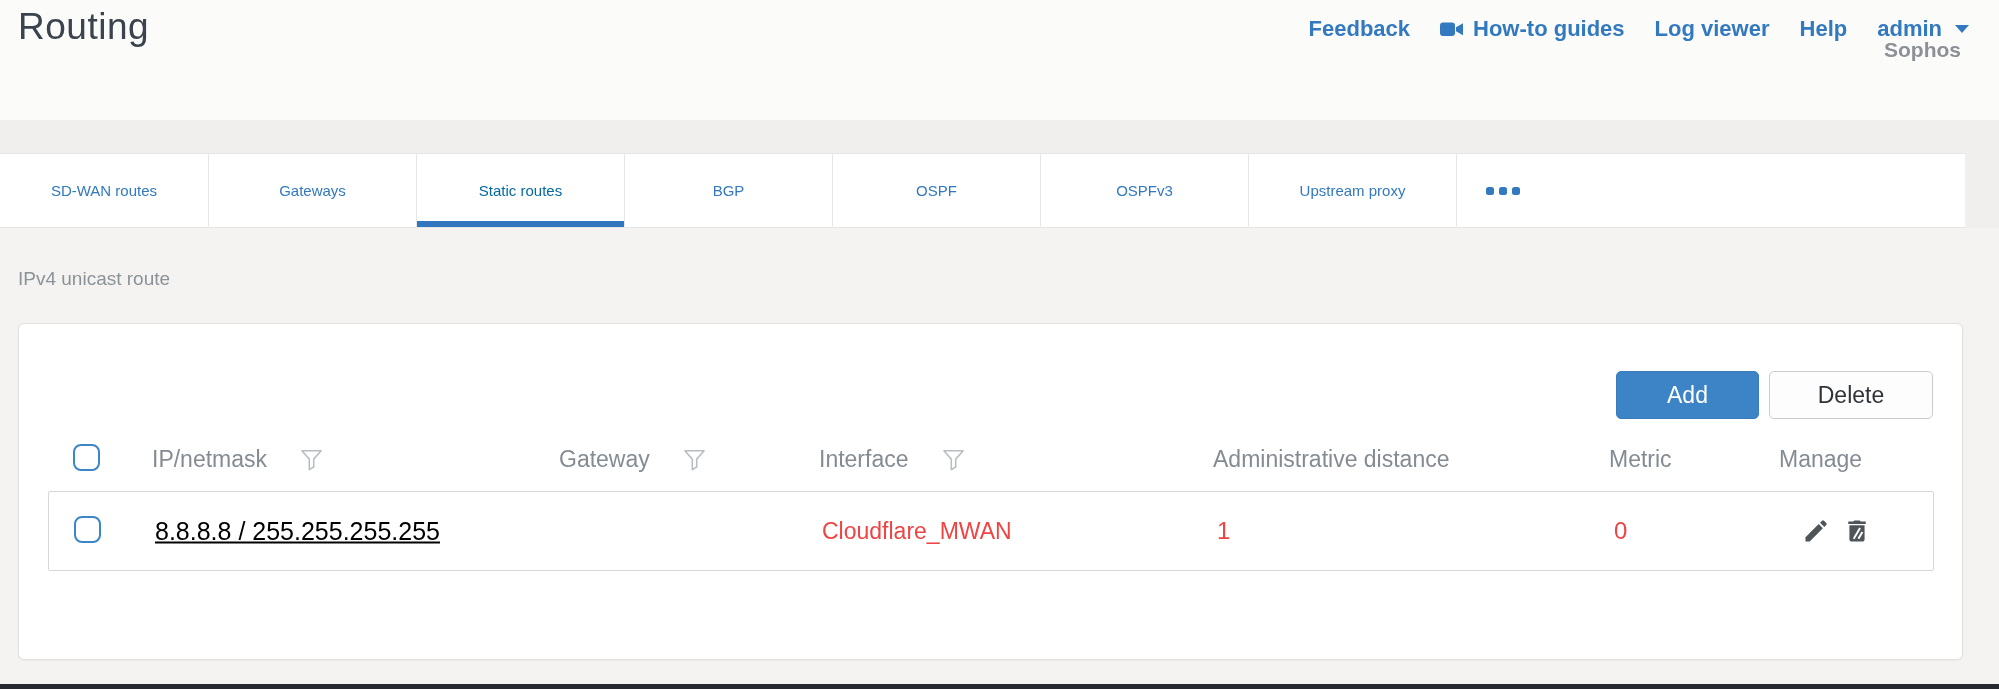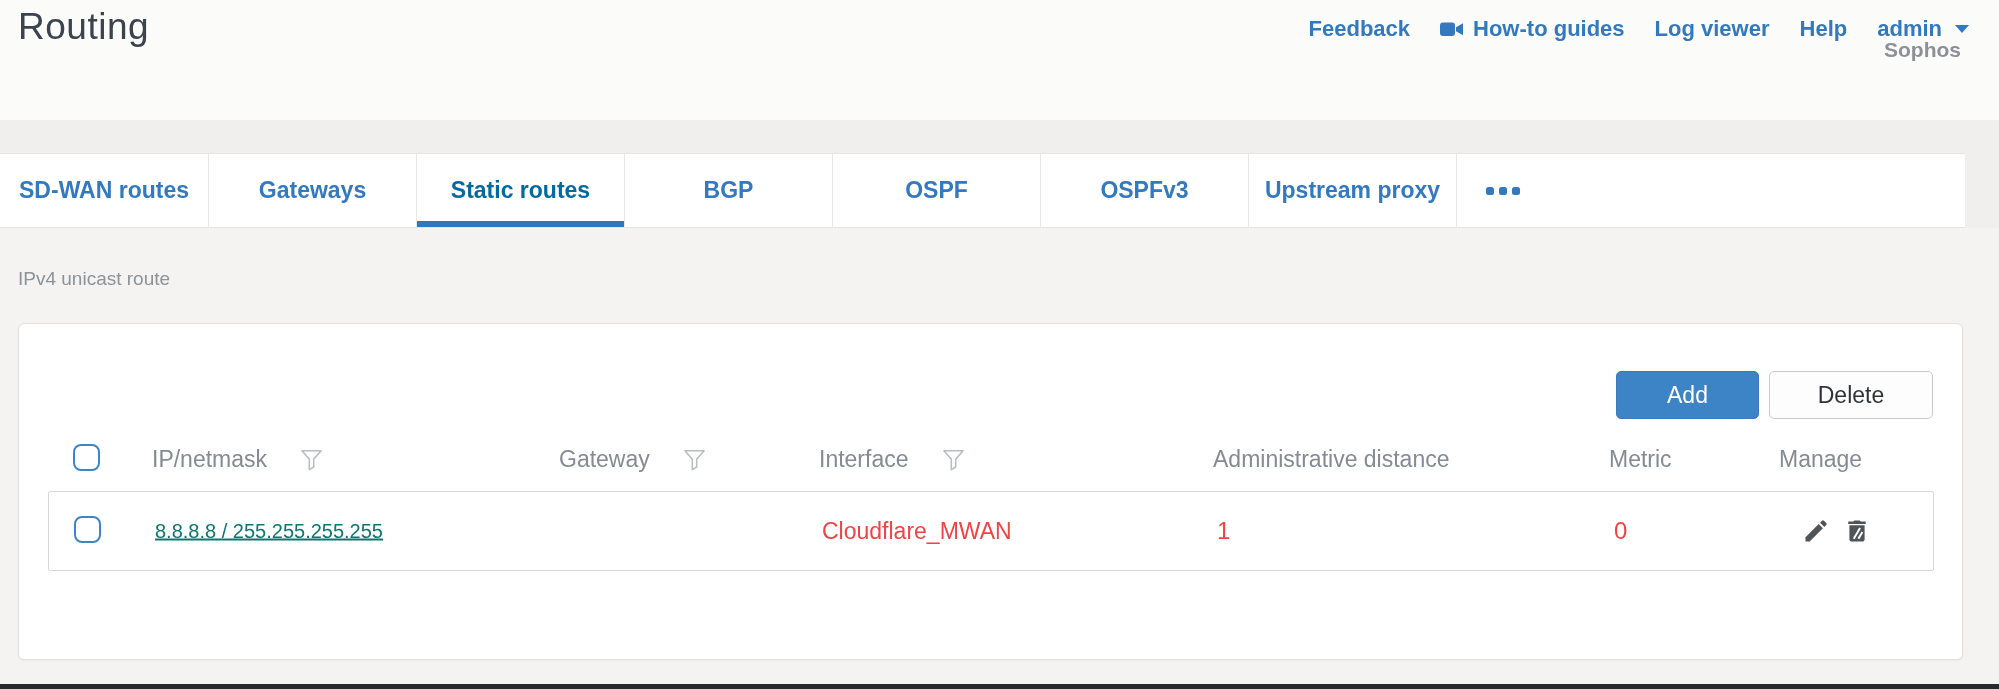--- a/index.html
+++ b/index.html
@@ -15,21 +15,21 @@
 
   
   .band-gray{position:absolute;left:0;top:120px;width:100%;height:108px;background:#f0efee;}
   .content-bg{position:absolute;left:0;top:228px;width:100%;height:456px;background:#f4f3f1;}
   .bottom-edge{position:absolute;left:0;top:684px;width:100%;height:5px;background:#26292d;}
 
   
   .tabbar{position:absolute;left:0;top:153px;width:1965px;height:75px;background:#ffffff;display:flex;
           border-top:1px solid #e6e5e4;border-bottom:1px solid #e6e5e4;}
   .tab{position:relative;width:208px;height:100%;display:flex;align-items:center;justify-content:center;
-       font-size:23px;font-weight:700;color:#3279bf;cursor:pointer;}
+       font-size:15px;font-weight:400;color:#3279bf;cursor:pointer;}
   .tab + .tab{border-left:1px solid #e8e7e6;}
   .tab.active{color:#0369a1;}
   .tab.active::after{content:"";position:absolute;left:0;bottom:0;width:100%;height:6px;background:#3177bd;}
   .tab-more{width:92px;border-left:1px solid #e8e7e6;display:flex;align-items:center;justify-content:center;gap:5px;cursor:pointer;}
   .tab-more i{display:block;width:8px;height:8px;border-radius:2.5px;background:#3279bf;}
 
   
   .section-heading{position:absolute;left:18px;top:268px;font-size:19px;font-weight:400;color:#8b9298;}
   .card{position:absolute;left:18px;top:323px;width:1945px;height:337px;background:#fff;
         border:1px solid #e1e0df;border-radius:6px;box-shadow:0 1px 2px rgba(0,0,0,.04);}
@@ -42,21 +42,21 @@
   .hdr-checkbox{position:absolute;left:54px;top:120px;}
 
   .hdr-cell{position:absolute;top:120px;height:30px;display:flex;align-items:center;gap:32px;
             font-size:23px;color:#848b93;white-space:nowrap;}
   .funnel-icon{width:25px;height:25px;cursor:pointer;}
 
   .row-box{position:absolute;left:29px;top:167px;width:1886px;height:80px;background:#fff;
            border:1px solid #d8d7d6;border-radius:2px;}
   .row-checkbox{position:absolute;left:25px;top:24px;}
   .cell{position:absolute;top:50%;transform:translateY(-50%);font-size:23px;color:#ef4444;white-space:nowrap;}
-  .cell-ip{left:106px;font-size:20px;color:#0f766e;text-decoration:underline;cursor:pointer;}
+  .cell-ip{left:106px;font-size:25px;color:#000000;text-decoration:underline;cursor:pointer;}
   .cell-if{left:773px;}
   .cell-ad{left:1168px;font-size:24px;}
   .cell-metric{left:1565px;font-size:24px;}
   .row-actions{position:absolute;left:1753px;top:50%;transform:translateY(-50%);display:flex;gap:13px;}
   .action-icon{width:28px;height:28px;cursor:pointer;}
 </style>
 </head>
 <body>
 
 <div class="screen">

